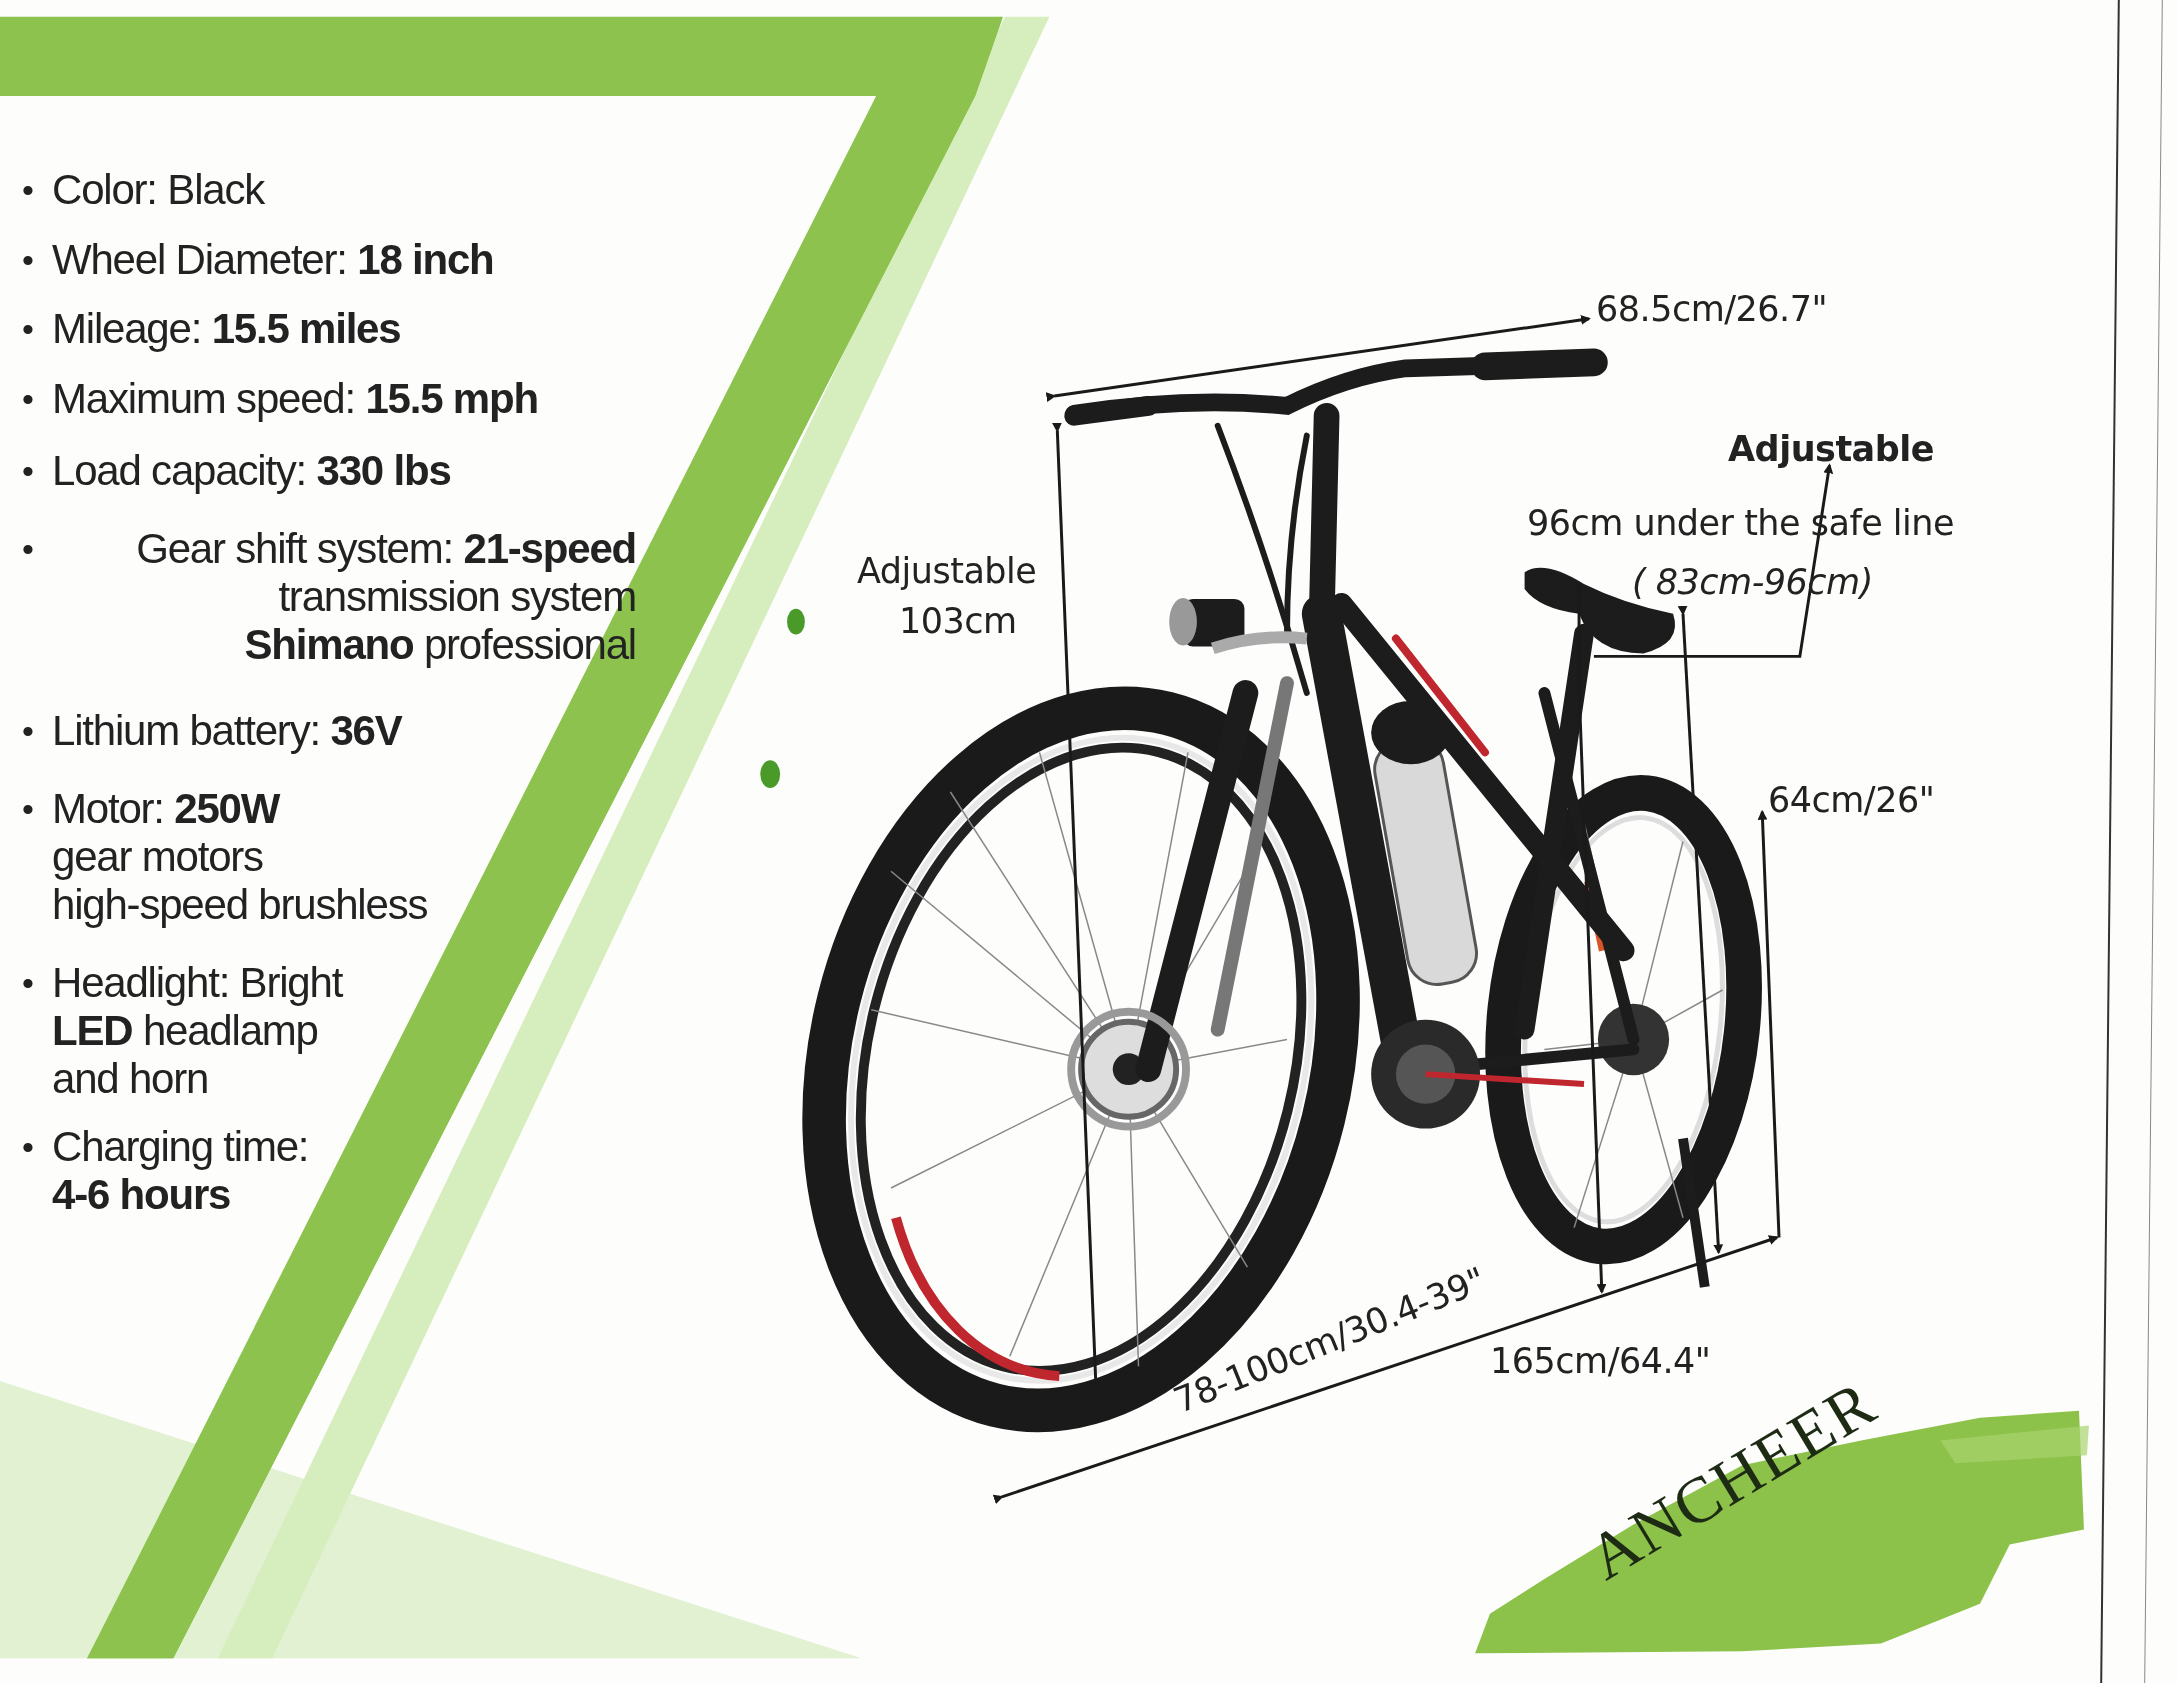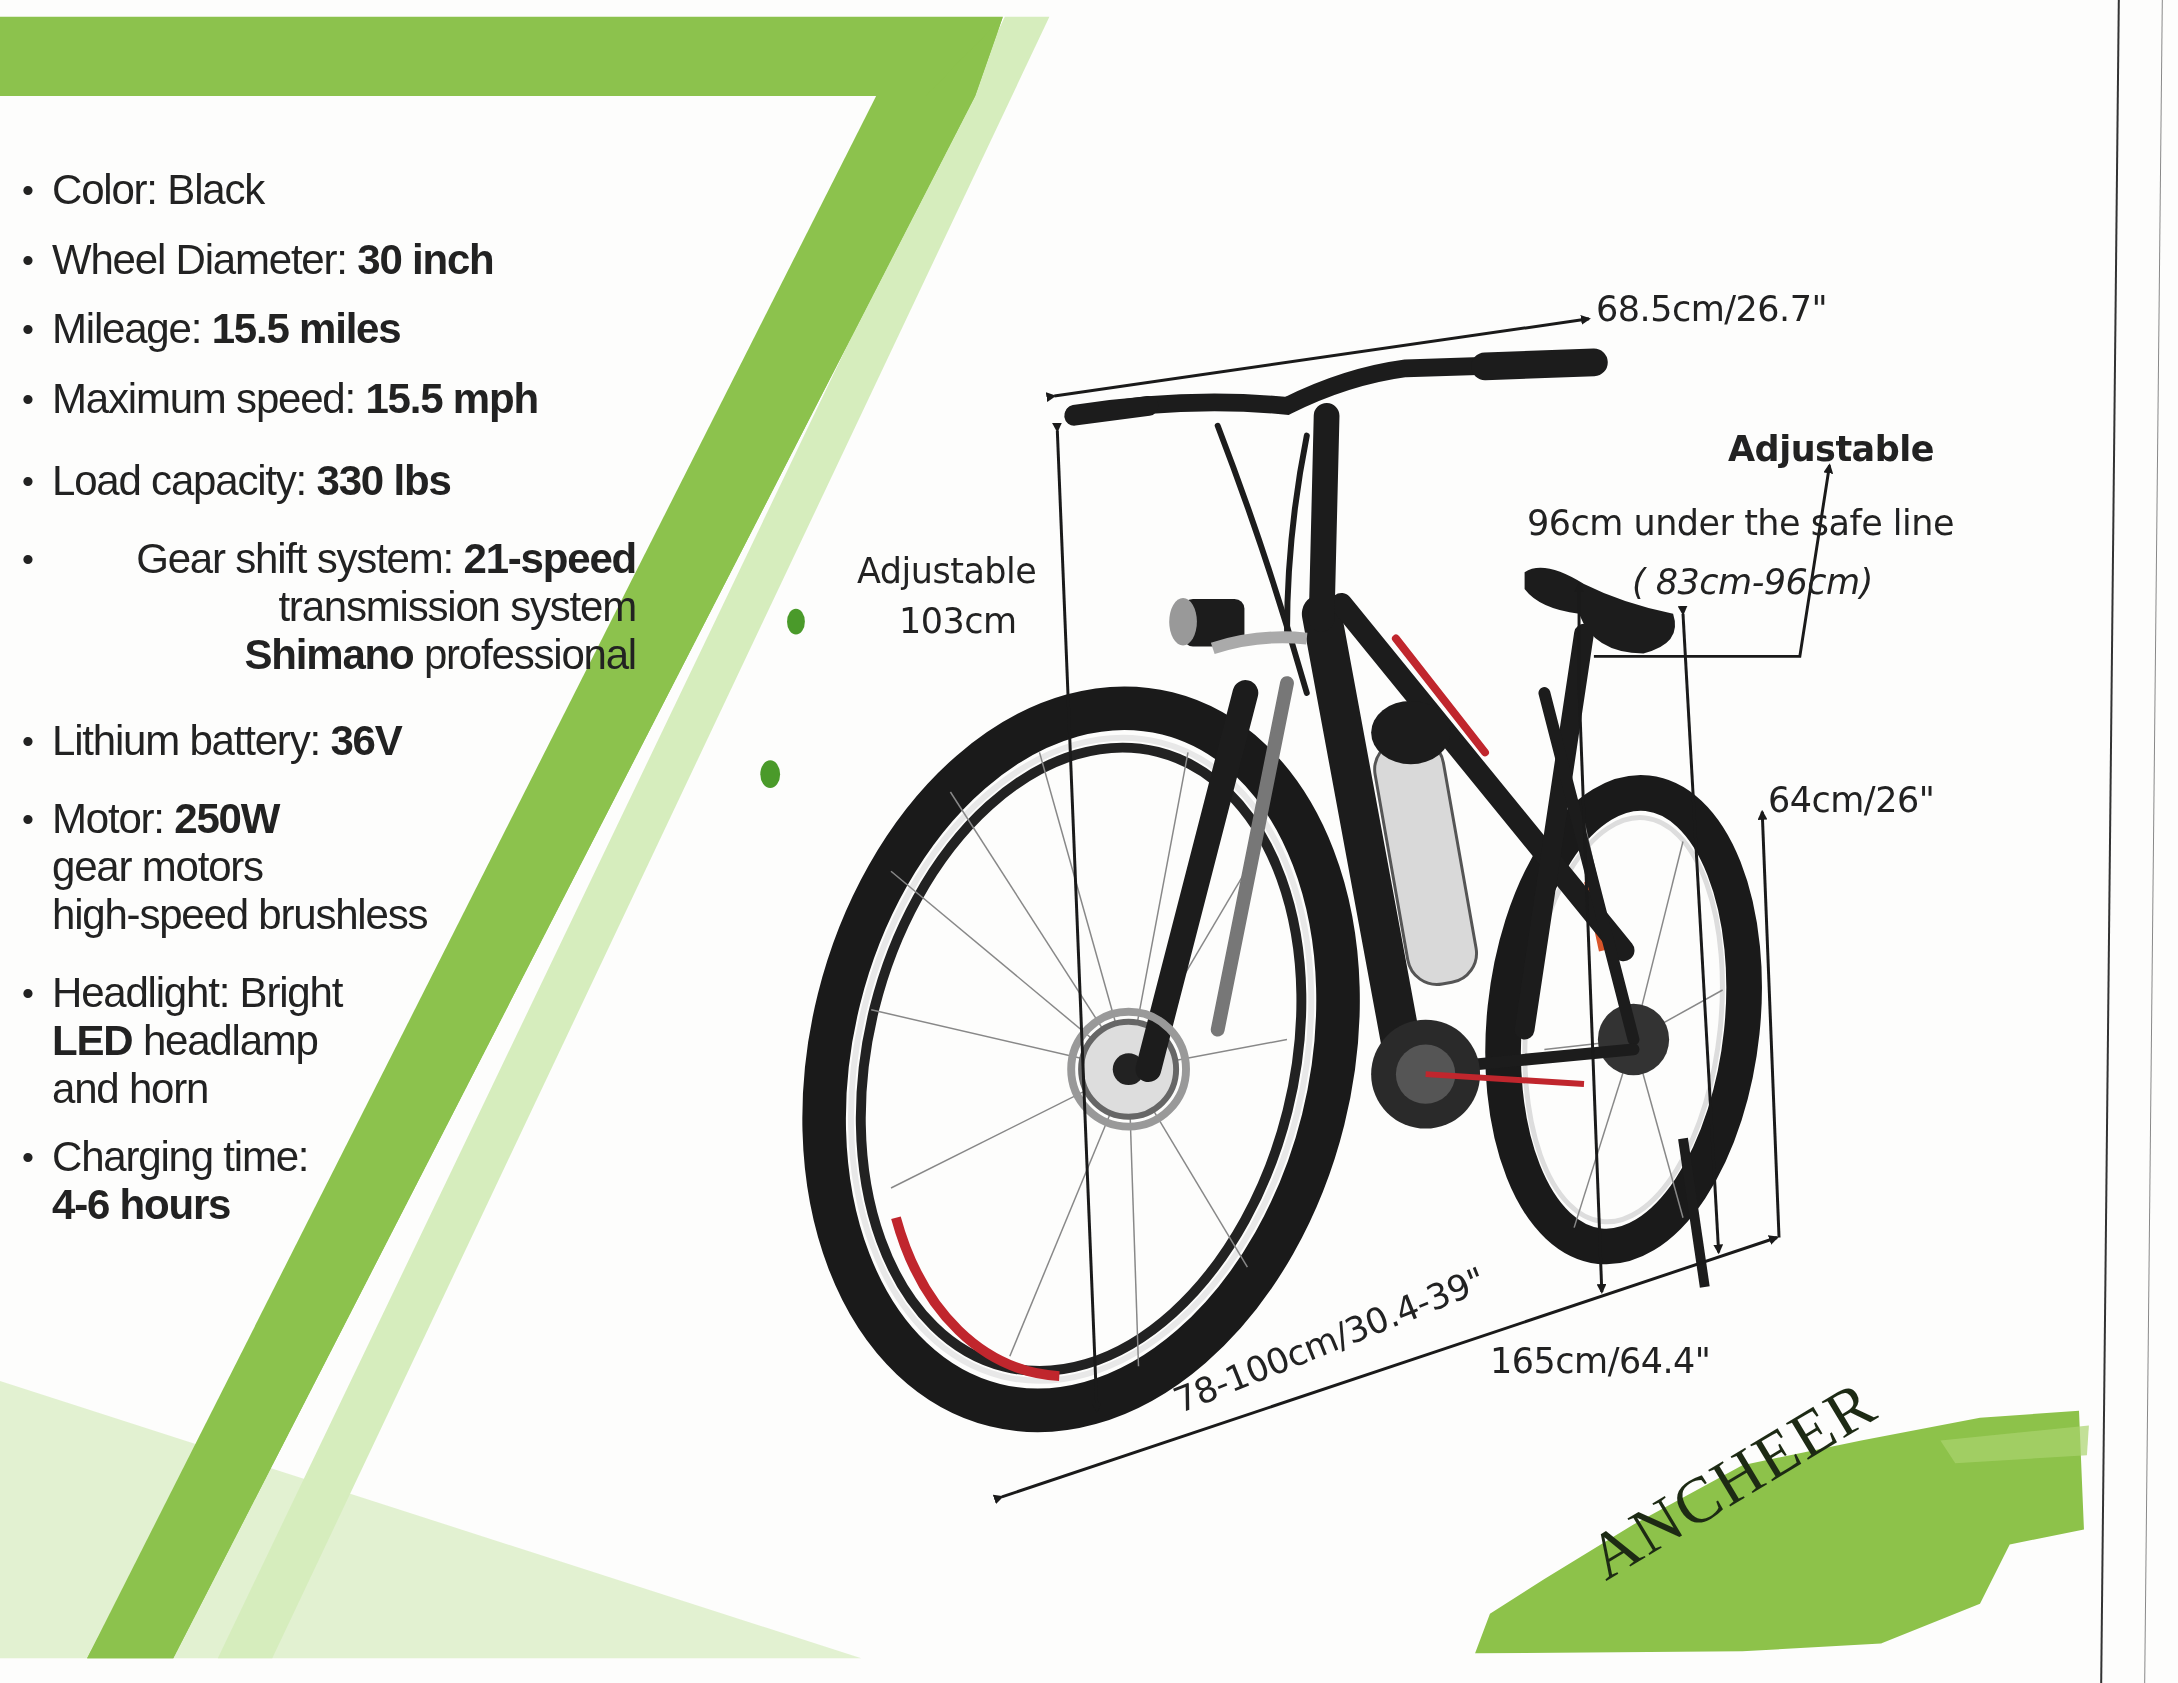--- a/index.html
+++ b/index.html
@@ -144,26 +144,26 @@
 
     <line x1="1012" y1="1512" x2="1795" y2="1250" marker-start="url(#arr)" marker-end="url(#arr)"></line>
   </g>
 </svg>
 
 <div class="specs">
   <div class="spec" style="margin-bottom:22px;">
     <span>Color: </span><span>Black</span>
   </div>
   <div class="spec" style="margin-bottom:21px;">
-    <span>Wheel Diameter: </span><b>30 inch</b>
+    <span>Wheel Diameter: </span><b>18 inch</b>
   </div>
   <div class="spec" style="margin-bottom:22px;">
     <span>Mileage: </span><b>15.5 miles</b>
   </div>
-  <div class="spec" style="margin-bottom:34px;">
+  <div class="spec" style="margin-bottom:24px;">
     <span>Maximum speed: </span><b>15.5 mph</b>
   </div>
   <div class="spec" style="margin-bottom:30px;">
     <span>Load capacity: </span><b>330 lbs</b>
   </div>
   <div class="spec" style="margin-bottom:38px;text-align:right;">
     <span class="line"><span>Gear shift system: </span><b>21-speed</b></span>
     <span class="line">transmission system</span>
     <span class="line"><b>Shimano</b><span> professional</span></span>
   </div>

